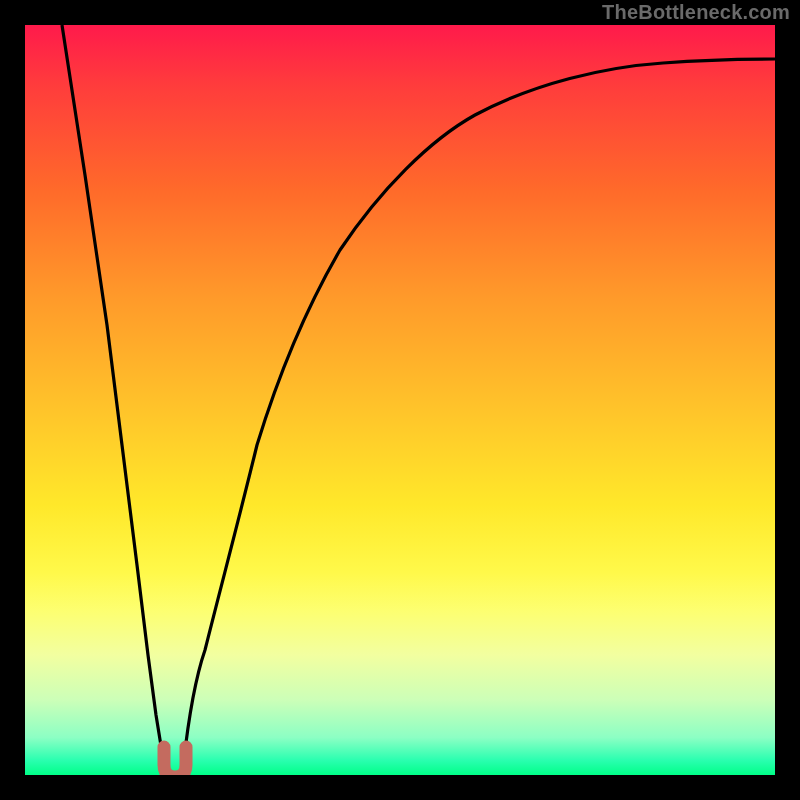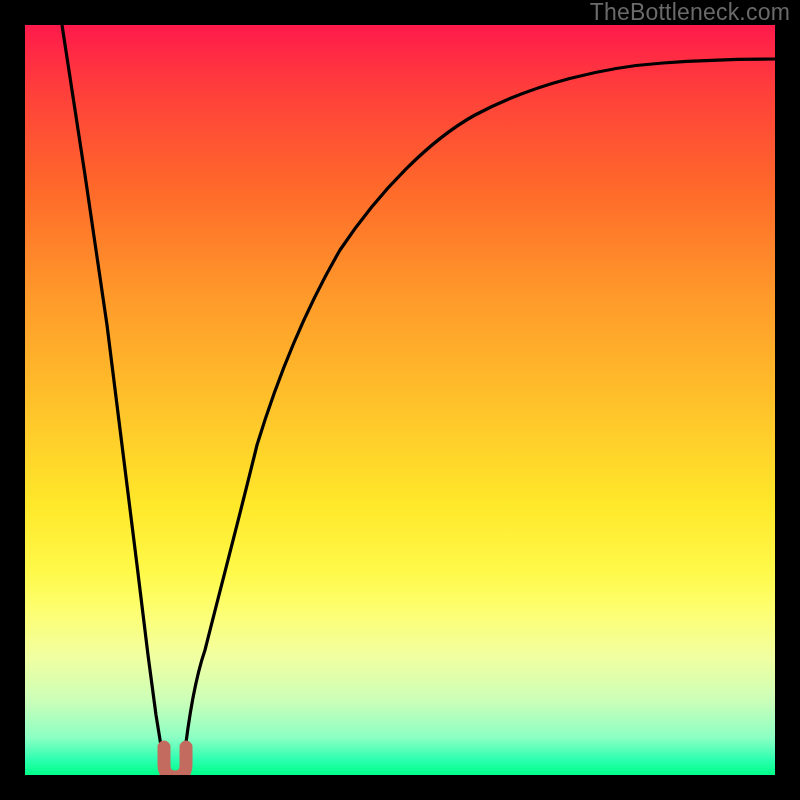--- a/index.html
+++ b/index.html
@@ -55,23 +55,23 @@
     top: 0;
     left: 0;
     width: 750px;
     height: 750px;
   }
   .watermark {
     position: absolute;
     top: 0;
     right: 10px;
     color: #6a6a6a;
-    font-size: 23px;
+    font-size: 20px;
     line-height: 25px;
-    font-weight: 400;
+    font-weight: 700;
     letter-spacing: 0.2px;
   }
 </style>
 </head>
 <body>
 
 <div class="frame">
 
   <div class="watermark">TheBottleneck.com</div>
 

